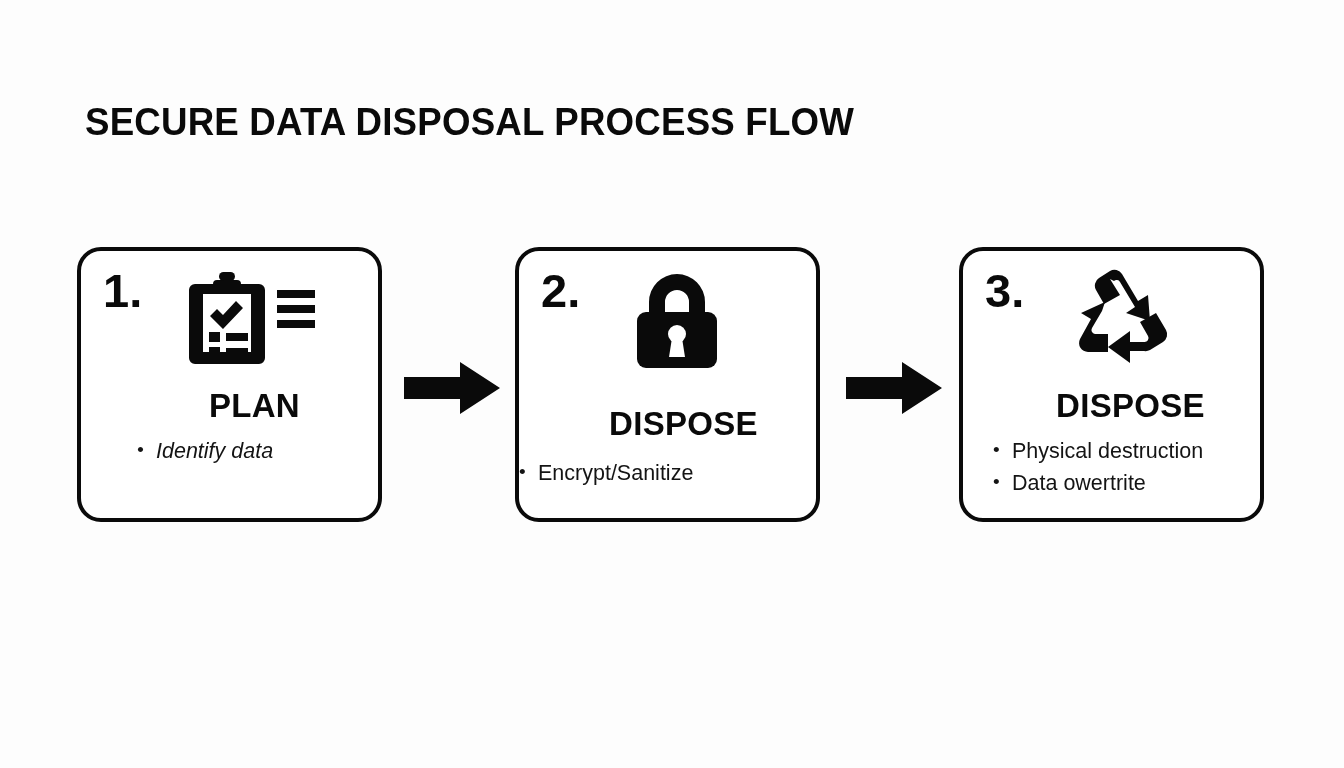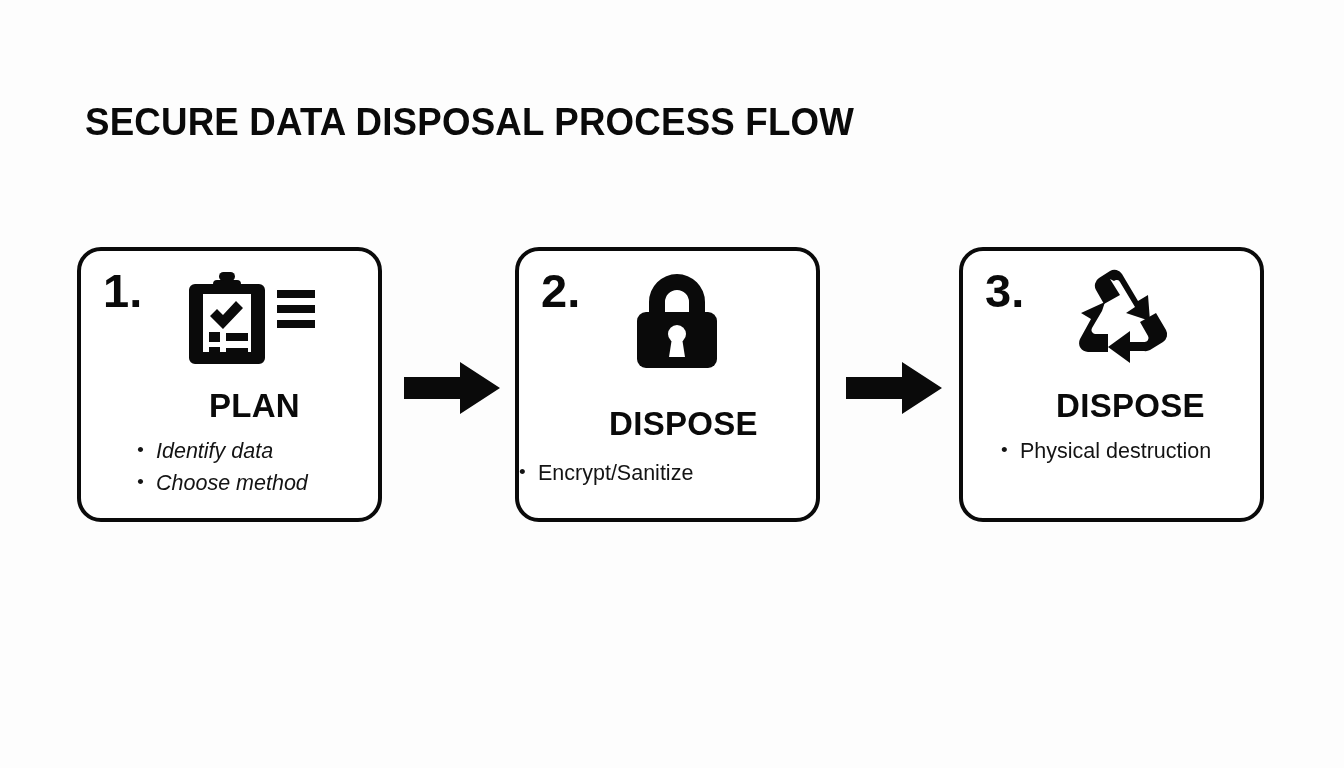--- a/index.html
+++ b/index.html
@@ -104,21 +104,21 @@
   .step-card.c3 .step-heading { top: 136px; padding-left: 18px; }
 
   .bullet-list {
     position: absolute;
     left: 0;
     right: 0;
     list-style: none;
   }
   .step-card.c1 .bullet-list { top: 184px; padding-left: 56px; font-style: italic; }
   .step-card.c2 .bullet-list { top: 206px; }
-  .step-card.c3 .bullet-list { top: 184px; padding-left: 38px; }
+  .step-card.c3 .bullet-list { top: 184px; padding-left: 30px; }
 
   .bullet-item {
     font-size: 21.5px;
     font-weight: 400;
     line-height: 32px;
     color: #141414;
     white-space: nowrap;
     position: relative;
     padding-left: 19px;
   }
@@ -174,21 +174,20 @@
           <rect x="100" y="18" width="38" height="8" fill="#0a0a0a"></rect>
           <rect x="100" y="33" width="38" height="8" fill="#0a0a0a"></rect>
           <rect x="100" y="48" width="38" height="8" fill="#0a0a0a"></rect>
         </svg>
       </div>
 
       <div class="step-heading">PLAN</div>
 
       <ul class="bullet-list">
         <li class="bullet-item">Identify data</li>
-        <li class="bullet-item">Choose method</li>
       </ul>
     </div>
 
     <div class="flow-arrow a1">
       <svg width="96" height="52" viewBox="0 0 96 52" aria-hidden="true">
         <path d="M0 15 H56 V0 L96 26 L56 52 V37 H0 Z" fill="#0a0a0a"></path>
       </svg>
     </div>
 
     <div class="step-card c2">
@@ -234,17 +233,18 @@
 
             <path d="M30 42 L20 59 a4 4 0 0 0 3 6 L36 65 L36 83 L16 83 a9 9 0 0 1 -8 -13 L19 50 L9 44 L33 33 Z"></path>
           </g>
         </svg>
       </div>
 
       <div class="step-heading">DISPOSE</div>
 
       <ul class="bullet-list">
         <li class="bullet-item">Physical destruction</li>
+        <li class="bullet-item">Data owertrite</li>
       </ul>
     </div>
 
   </div>
 </div>
 
 </body></html>

